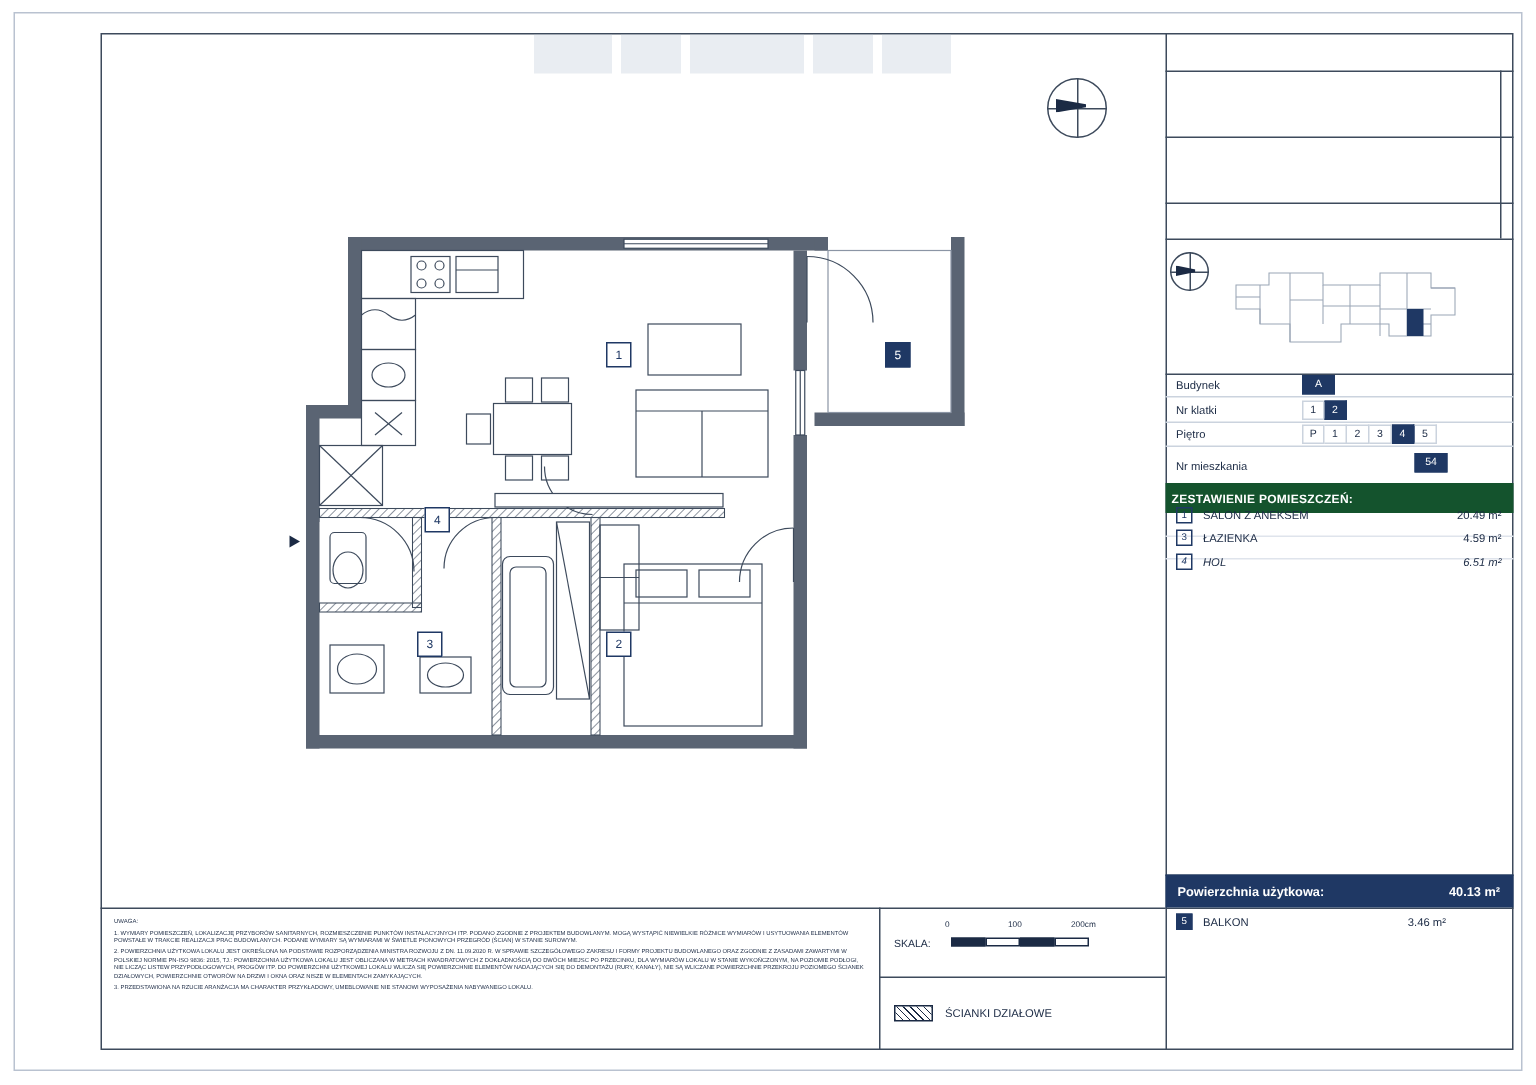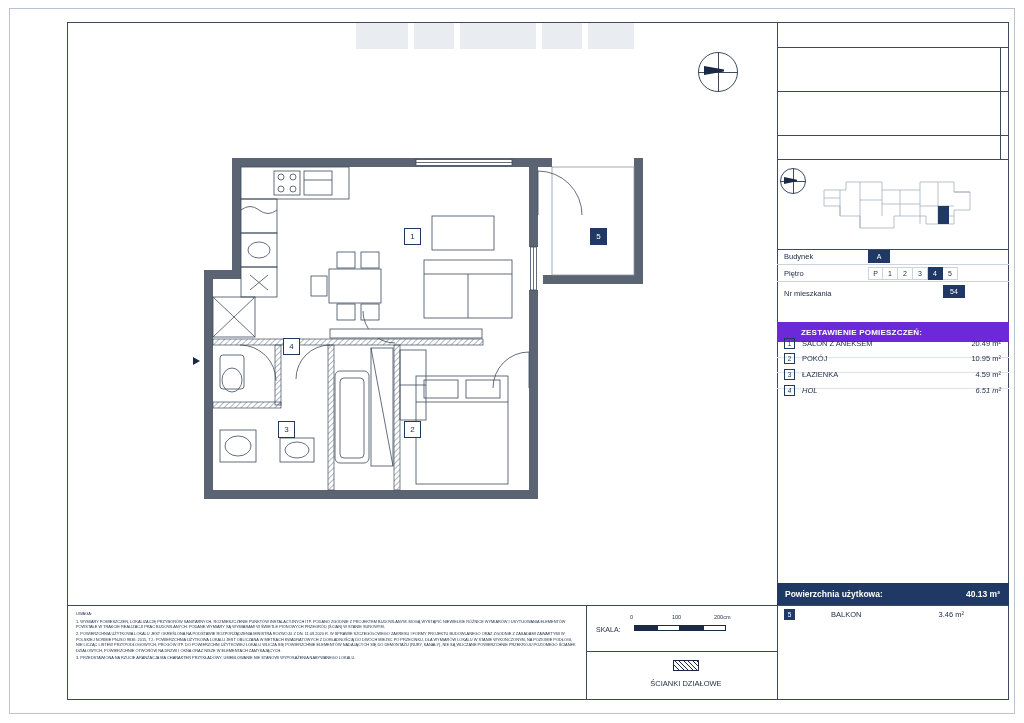--- a/index.html
+++ b/index.html
@@ -129,23 +129,23 @@
   }
   .bcell.first { border-left: 1px solid #cbd3de; }
   .bcell.sel {
     background: #1f3864; color: #fff; border-color: #1f3864;
   }
   .bcell.wide { width: 22px; }
 
   
   .zest {
     position: absolute; left: 777px; top: 322px; width: 232px; height: 20px;
-    background: #6d28d9; color: #fff;
+    background: #14532d; color: #fff;
     display: flex; align-items: center;
-    padding-left: 24px;
+    padding-left: 4px;
     font-size: 8px; font-weight: bold; letter-spacing: 0.2px;
   }
   .rooms {
     position: absolute; left: 777px; top: 342px; width: 232px;
     font-size: 7.5px;
   }
   .room-row {
     display: flex; align-items: center; height: 15.5px;
     border-bottom: 1px solid #dfe4ec;
     padding: 0 8px 12px 7px;
@@ -164,21 +164,20 @@
     position: absolute; left: 777px; top: 583px; width: 232px; height: 22px;
     background: #1f3864; color: #fff;
     display: flex; align-items: center; justify-content: space-between;
     padding: 0 9px 0 8px;
     font-size: 8.5px; font-weight: bold;
   }
   .balcony {
     position: absolute; left: 777px; top: 605px; width: 196px; height: 18px;
     display: flex; align-items: center; padding: 0 9px 0 7px;
     font-size: 7.5px;
-    gap: 29px;
   }
   .balcony .room-num { border-color: #1f3864; background: #1f3864; color: #fff; }
 
   
   .notes {
     position: absolute; left: 76px; top: 611px; width: 500px;
     font-size: 3.9px; line-height: 1.42; color: #1b2a44;
   }
   .notes .uwaga { font-size: 4px; margin-bottom: 2px; }
   .notes p { margin: 0 0 1.5px 0; }
@@ -198,21 +197,20 @@
   .scale-ticks { position: absolute; left: 34px; top: 2px; width: 110px; height: 10px; font-size: 5.5px; }
   .scale-ticks span { position: absolute; }
   .t0 { left: 0px; }
   .t1 { left: 42px; }
   .t2 { left: 84px; }
 
   .legend {
     position: absolute; left: 596px; top: 660px; width: 180px; height: 30px;
     display: flex; align-items: center; gap: 8px;
     font-size: 7.5px;
-    flex-direction: column;
   }
   .legend-swatch {
     width: 26px; height: 11px; border: 0.7px solid #1b2a44;
     background: repeating-linear-gradient(45deg, #1b2a44 0 0.7px, transparent 0.7px 3.2px);
   }
 
   
   .plan { position: absolute; left: 180px; top: 140px; width: 500px; height: 380px; }
   .plan svg { display: block; }
 
@@ -301,20 +299,27 @@
   </div>
 
   <div class="binfo">
     <div class="binfo-row">
       <div class="binfo-label">Budynek</div>
       <div class="binfo-cells">
         <div class="bcell first wide sel">A</div>
       </div>
     </div>
     <div class="binfo-row">
+      <div class="binfo-label">Nr klatki</div>
+      <div class="binfo-cells">
+        <div class="bcell first">1</div>
+        <div class="bcell sel">2</div>
+      </div>
+    </div>
+    <div class="binfo-row">
       <div class="binfo-label">Piętro</div>
       <div class="binfo-cells">
         <div class="bcell first">P</div>
         <div class="bcell">1</div>
         <div class="bcell">2</div>
         <div class="bcell">3</div>
         <div class="bcell sel">4</div>
         <div class="bcell">5</div>
       </div>
     </div>
@@ -328,25 +333,20 @@
 
   <div class="zest">ZESTAWIENIE POMIESZCZEŃ:</div>
 
   <div class="rooms">
     <div class="room-row">
       <div class="room-num">1</div>
       <div class="room-name">SALON Z ANEKSEM</div>
       <div class="room-area">20.49 m²</div>
     </div>
     <div class="room-row">
-      <div class="room-num">2</div>
-      <div class="room-name">POKÓJ</div>
-      <div class="room-area">10.95 m²</div>
-    </div>
-    <div class="room-row">
       <div class="room-num">3</div>
       <div class="room-name">ŁAZIENKA</div>
       <div class="room-area">4.59 m²</div>
     </div>
     <div class="room-row" style="border-bottom:none;font-style:italic;">
       <div class="room-num">4</div>
       <div class="room-name">HOL</div>
       <div class="room-area">6.51 m²</div>
     </div>
   </div>

